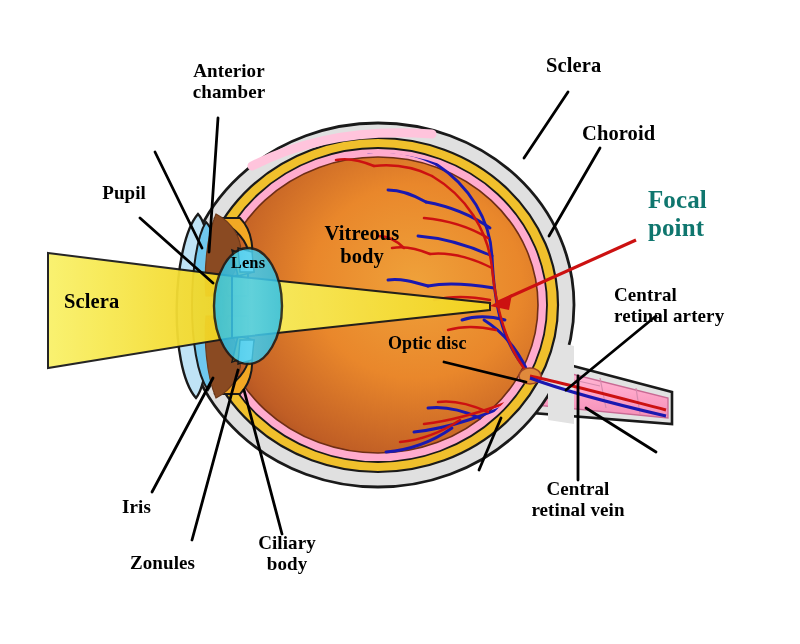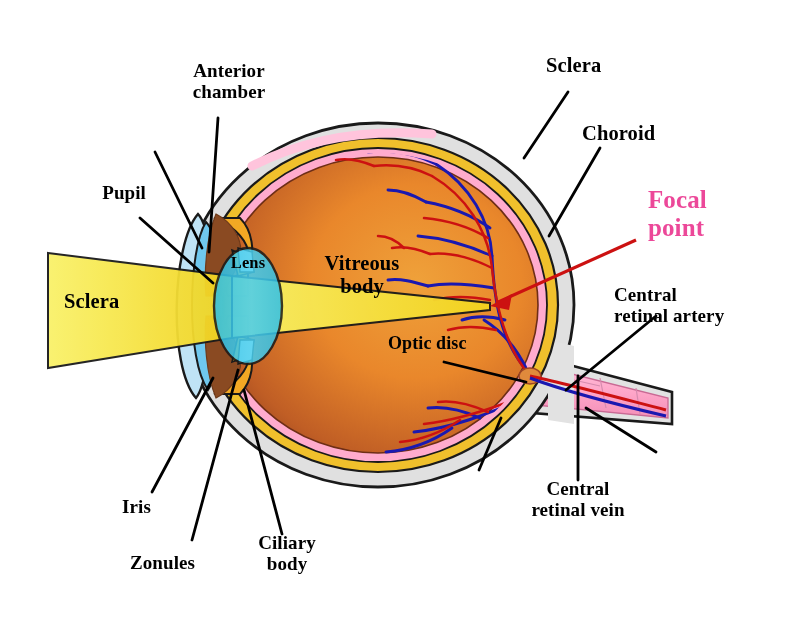--- a/index.html
+++ b/index.html
@@ -201,21 +201,21 @@
   <div class="label lbl-19 right" style="left:36px;  top:182px;  width:110px;">Pupil</div>
 
 
   <div class="label lbl-20 left" style="left:546px; top:54px;  width:150px;">Sclera</div>
 
   <div class="label lbl-19 center" style="left:150px; top:60px;  width:158px;">Anterior
 chamber</div>
 
   <div class="label lbl-20 left" style="left:582px; top:122px; width:160px;">Choroid</div>
 
-  <div class="label lbl-focal left" style="left:648px; top:186px; width:146px; color:#ec4899;">Focal
+  <div class="label lbl-focal left" style="left:648px; top:186px; width:146px; color:#0f766e;">Focal
 point</div>
 
   <div class="label lbl-19 left" style="left:614px; top:284px; width:180px;">Central
 retinal artery</div>
 
 
   <div class="label lbl-19 center" style="left:506px; top:478px; width:144px;">Central
 retinal vein</div>
 
 
@@ -223,18 +223,18 @@
 body</div>
 
   <div class="label lbl-19 left" style="left:130px; top:552px; width:130px;">Zonules</div>
 
   <div class="label lbl-19 left" style="left:122px; top:496px; width:90px;">Iris</div>
 
   <div class="label lbl-20 left" style="left:64px;  top:290px; width:120px;">Sclera</div>
 
   <div class="label lbl-16 center" style="left:212px; top:254px; width:72px;">Lens</div>
 
-  <div class="label lbl-20 center" style="left:296px; top:222px; width:132px;margin-top:30px;">Vitreous
+  <div class="label lbl-20 center" style="left:296px; top:222px; width:132px;">Vitreous
 body</div>
 
   <div class="label lbl-18 left" style="left:388px; top:333px; width:170px;">Optic disc</div>
 
 </div>
 
 </body></html>

